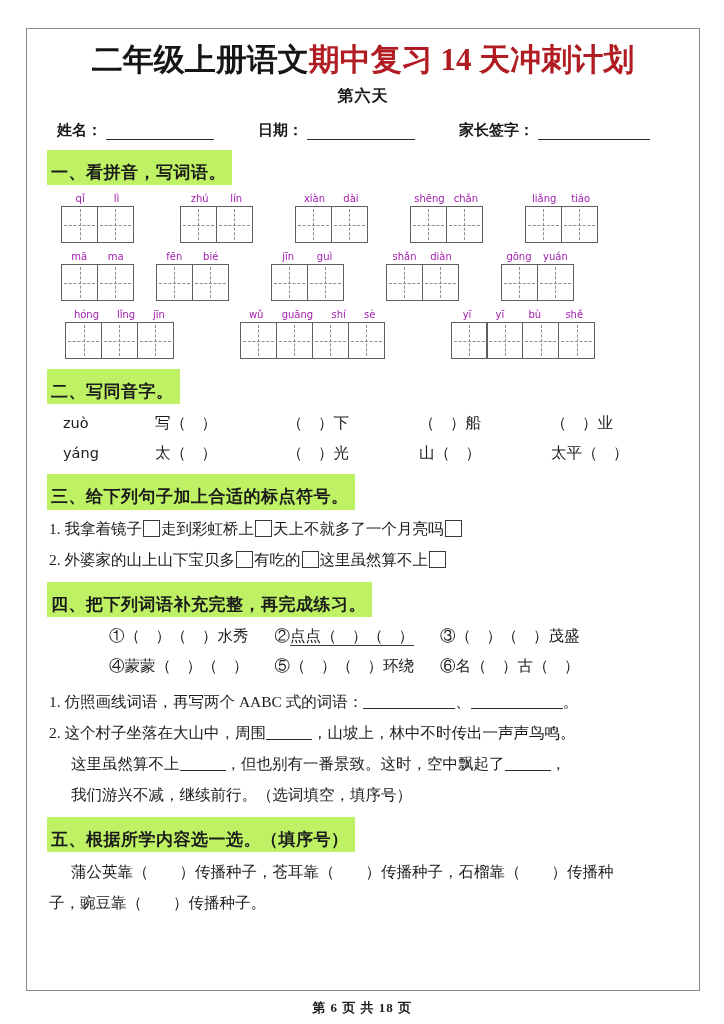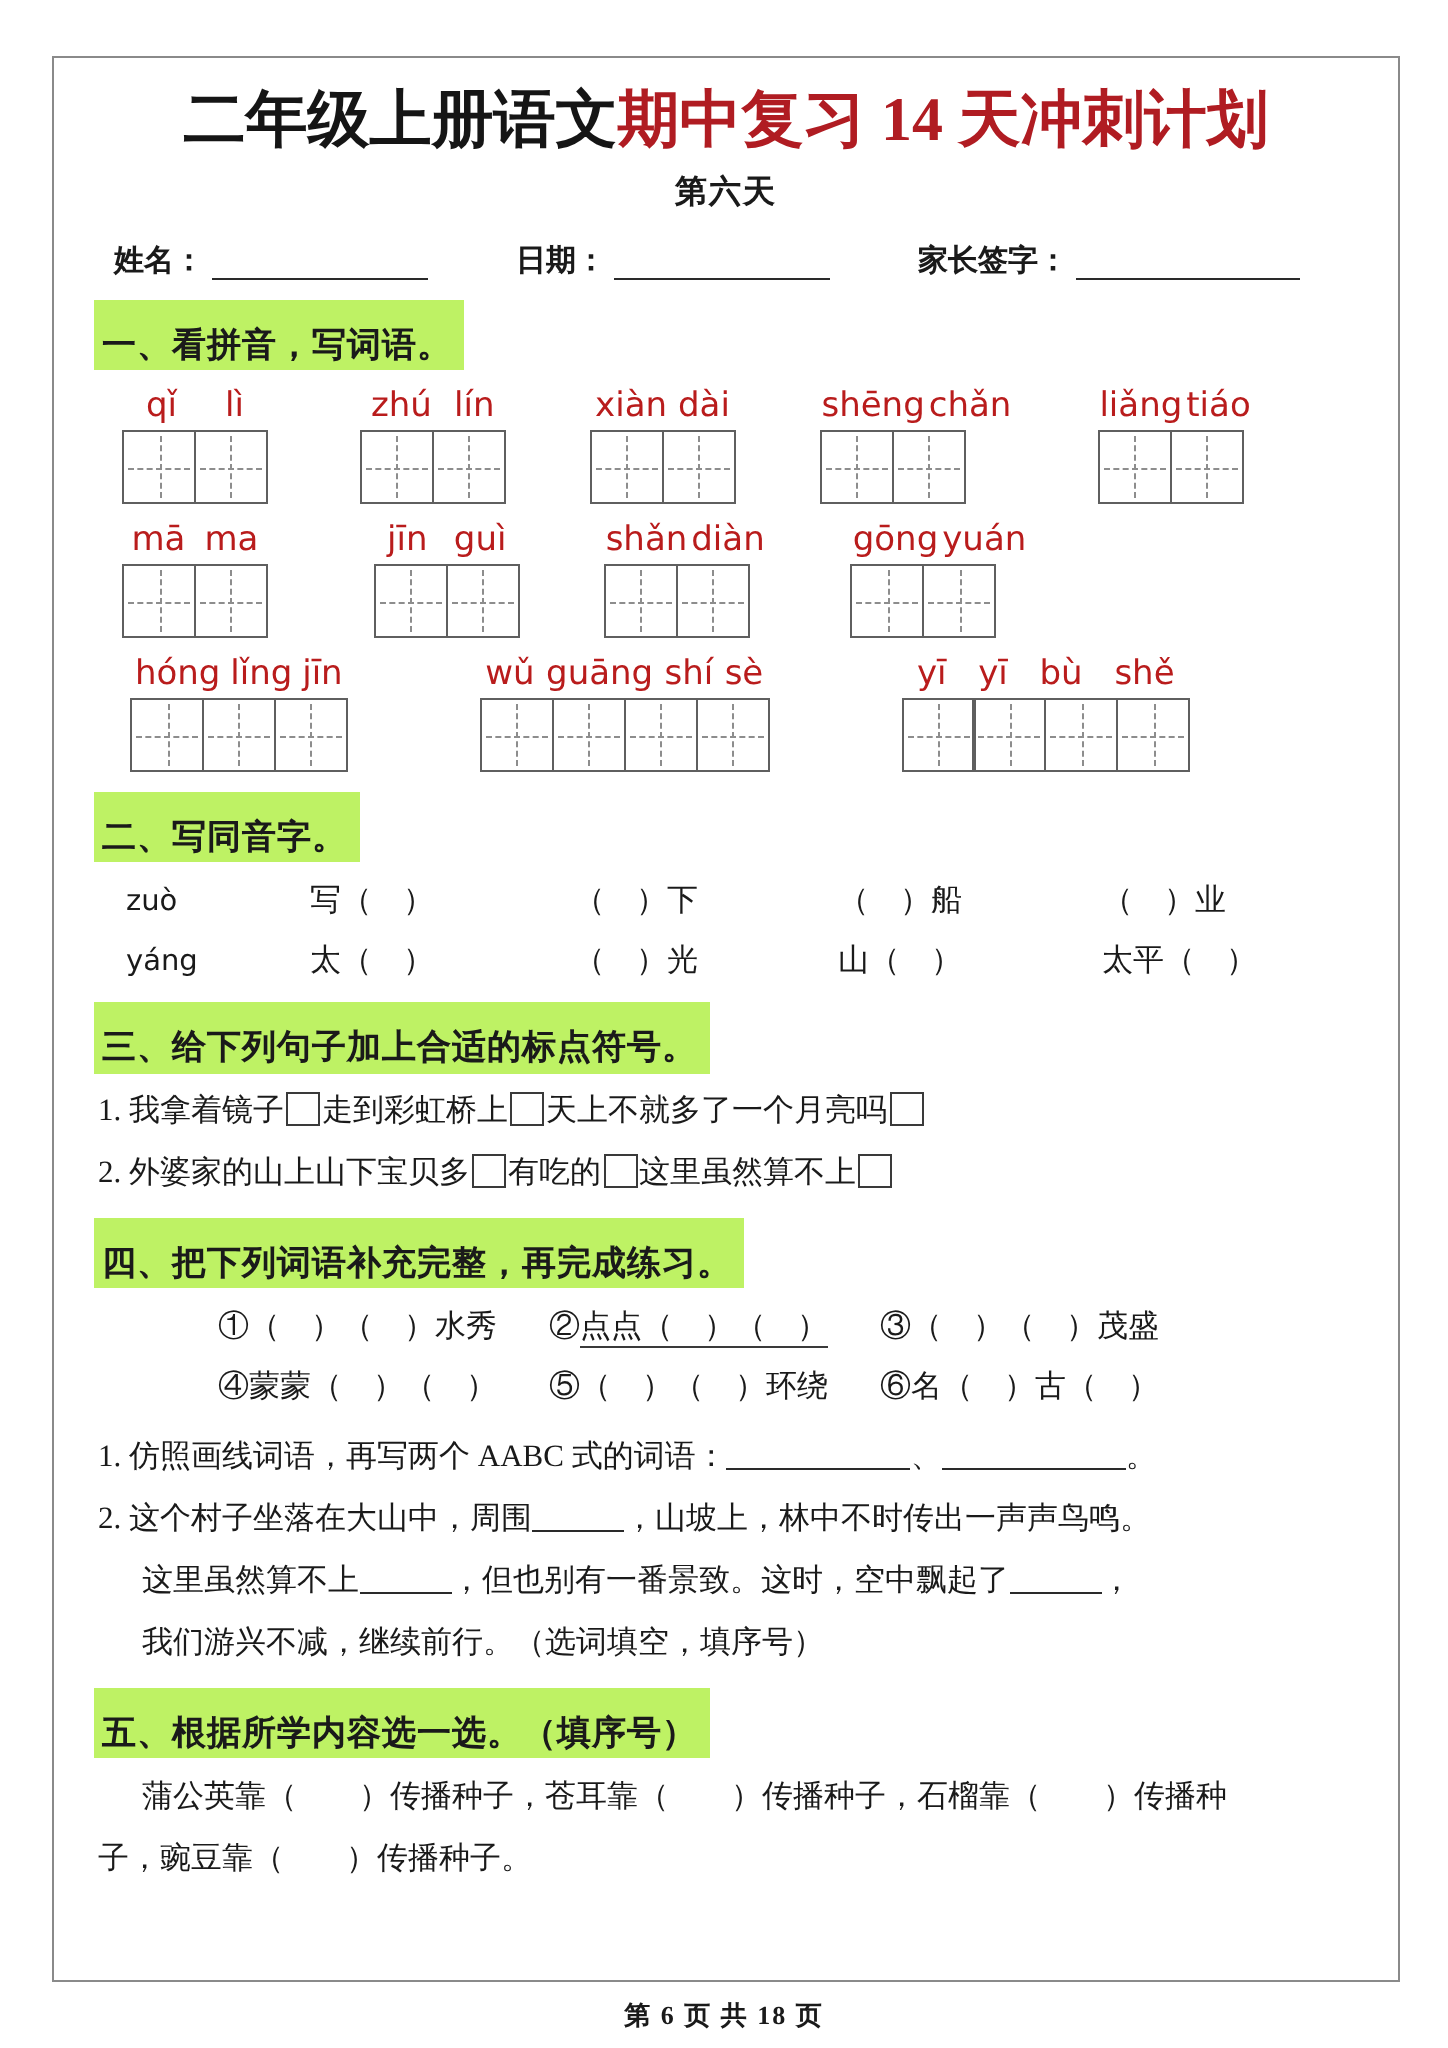--- a/index.html
+++ b/index.html
@@ -91,24 +91,24 @@
     display: flex;
     margin-top: 8px;
     padding-left: 20px;
   }
   .py-row.r3 { padding-left: 24px; }
 
   .py-item { }
   .py-text {
     display: flex;
     justify-content: space-around;
-    font-size: 17px;
+    font-size: 10px;
     font-family: "DejaVu Sans", "Liberation Sans", sans-serif;
     letter-spacing: 0px;
-    color: #b91c1c;
+    color: #a21caf;
     margin-bottom: 2px;
     white-space: nowrap;
   }
   .py-text span { padding: 0 1px; }
 
   .tzg { display: flex; }
   .cell {
     width: 37px;
     height: 37px;
     border: 1.1px solid #5f5f5f;
@@ -288,24 +288,34 @@
           <span>tiáo</span>
         </div>
         <div class="tzg">
           <div class="cell"></div>
           <div class="cell"></div>
         </div>
       </div>
     </div>
 
     <div class="py-row">
-      <div class="py-item" style="margin-right:53px">
+      <div class="py-item" style="margin-right:22px">
         <div class="py-text">
           <span>mā</span>
           <span>ma</span>
+        </div>
+        <div class="tzg">
+          <div class="cell"></div>
+          <div class="cell"></div>
+        </div>
+      </div>
+      <div class="py-item" style="margin-right:42px">
+        <div class="py-text">
+          <span>fēn</span>
+          <span>bié</span>
         </div>
         <div class="tzg">
           <div class="cell"></div>
           <div class="cell"></div>
         </div>
       </div>
       <div class="py-item" style="margin-right:42px">
         <div class="py-text">
           <span>jīn</span>
           <span>guì</span>

